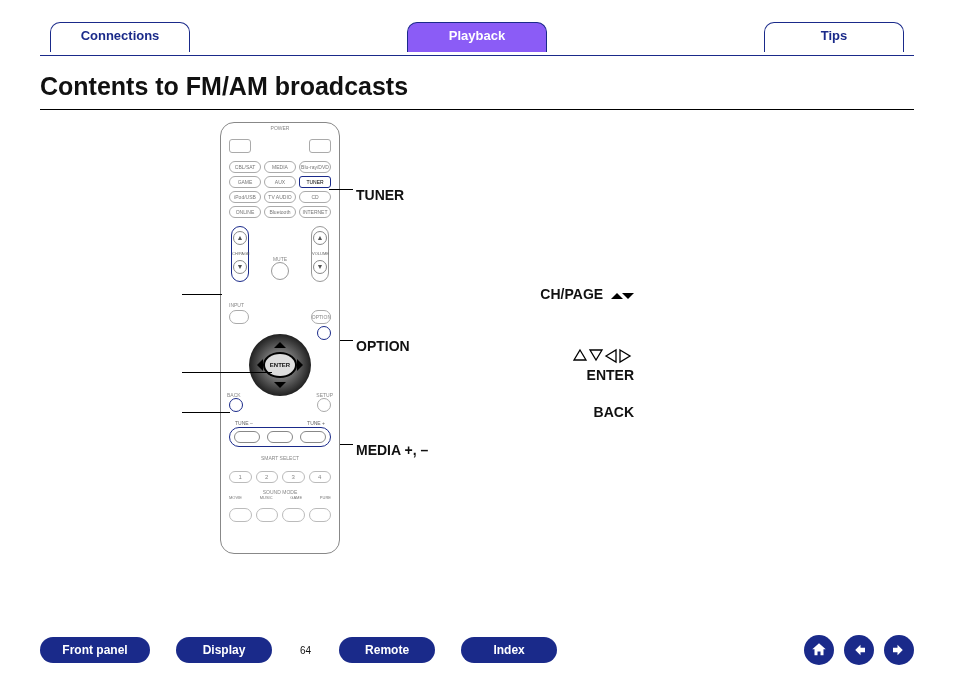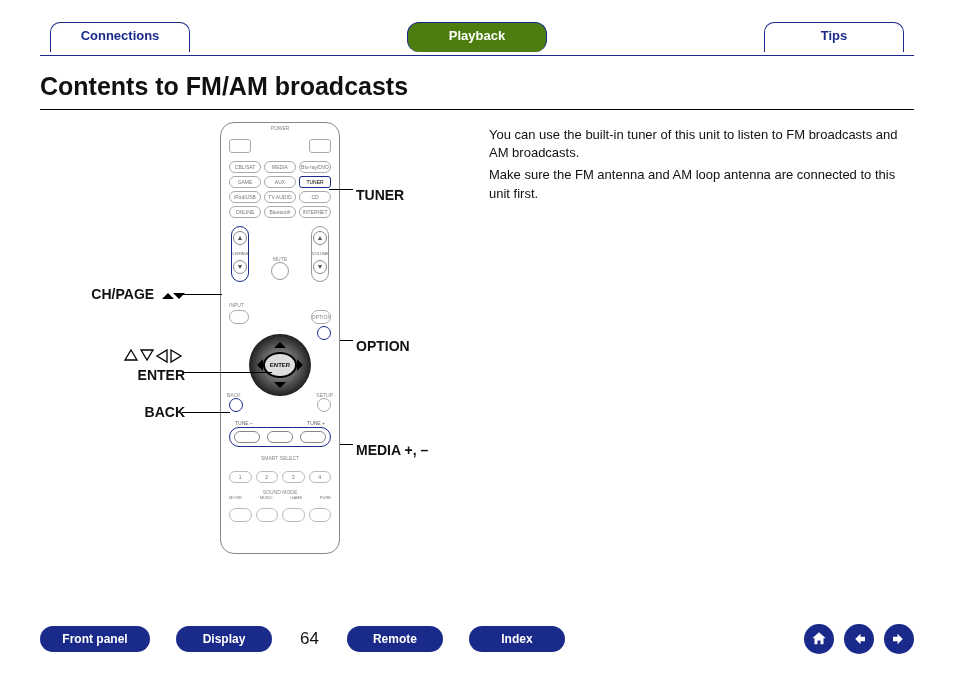--- a/index.html
+++ b/index.html
@@ -46,23 +46,22 @@
     border-radius: 10px 10px 0 0;
     cursor: pointer;
   }
   .tab::before, .tab::after{
     content:"";
     position:absolute;
     bottom:0;
     width:10px; height:10px;
   }
   .tab.active {
-    background: #4d7c0f;
+    background: #8b5cf6;
     color: #fff;
-    border-radius: 12px;
   }
   
   .title {
     font-size: 25px;
     font-weight: bold;
     padding: 16px 0 8px 0;
   }
   hr.rule {
     border: none;
     border-top: 1px solid #000;
@@ -137,37 +136,37 @@
   .leader{position:absolute; height:1px; background:#000;}
   .callout{position:absolute; font-weight:bold; font-size:14px;}
   .callout.right{left:316px;}
   .callout.leftc{right:280px; text-align:right; width:170px;}
   .tri{display:inline-block; width:0; height:0; border:6px solid transparent;}
   .tri.u{border-bottom-color:#000; border-top:none;}
   .tri.d{border-top-color:#000; border-bottom:none;}
   
   .bottom {
     position: absolute;
-    left: 40px; right: 40px; bottom: 19px;
+    left: 40px; right: 40px; bottom: 8px;
     display: flex;
     align-items: center;
     gap: 26px;
   }
   .pill-btn {
     background: #1a2a8a;
     color: #fff;
     font-weight: bold;
     font-size: 12px;
     padding: 6px 0;
     border-radius: 14px;
     text-align: center;
     cursor: pointer;
     width: 110px;
   }
-  .page-num { font-size: 17px; padding:0 2px; }
+  .page-num { font-size: 10px; padding:0 2px; }
   .nav-icons { margin-left: auto; display:flex; gap:10px; }
   .circ-btn {
     width: 30px; height: 30px;
     background: #1a2a8a;
     border-radius: 50%;
     display: flex; align-items:center; justify-content:center;
     cursor: pointer;
   }
   .circ-btn svg{display:block;}
 </style>
@@ -294,24 +293,20 @@
           <polygon points="18,12 24,2 30,12" fill="none" stroke="#000" stroke-width="1.3" transform="rotate(180 24 7)"></polygon>
           <polygon points="34,8 44,2 44,14" fill="none" stroke="#000" stroke-width="1.3"></polygon>
           <polygon points="48,2 58,8 48,14" fill="none" stroke="#000" stroke-width="1.3"></polygon>
         </svg><br>
         <span>ENTER</span>
       </div>
       <div class="callout leftc" style="top:282px;">BACK</div>
 
     </div>
 
-    <div class="right">
-      <p style="margin:0 0 4px 0">You can use the built-in tuner of this unit to listen to FM broadcasts and AM broadcasts.</p>
-      <p style="margin:0">Make sure the FM antenna and AM loop antenna are connected to this unit first.</p>
-    </div>
   </div>
 
   <div class="bottom">
     <div class="pill-btn">Front panel</div>
     <div class="pill-btn" style="width:96px">Display</div>
     <div class="page-num">64</div>
     <div class="pill-btn" style="width:96px">Remote</div>
     <div class="pill-btn" style="width:96px">Index</div>
     <div class="nav-icons">
       <div class="circ-btn">

